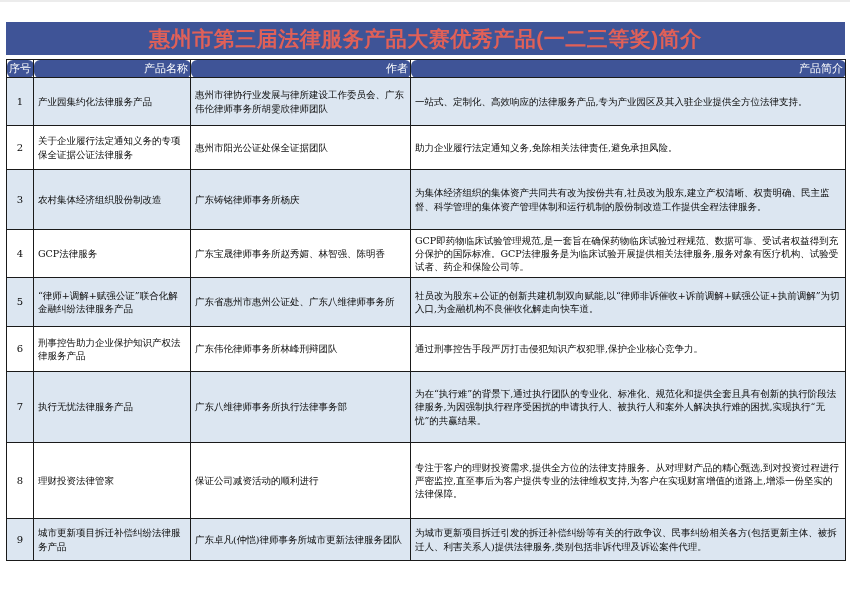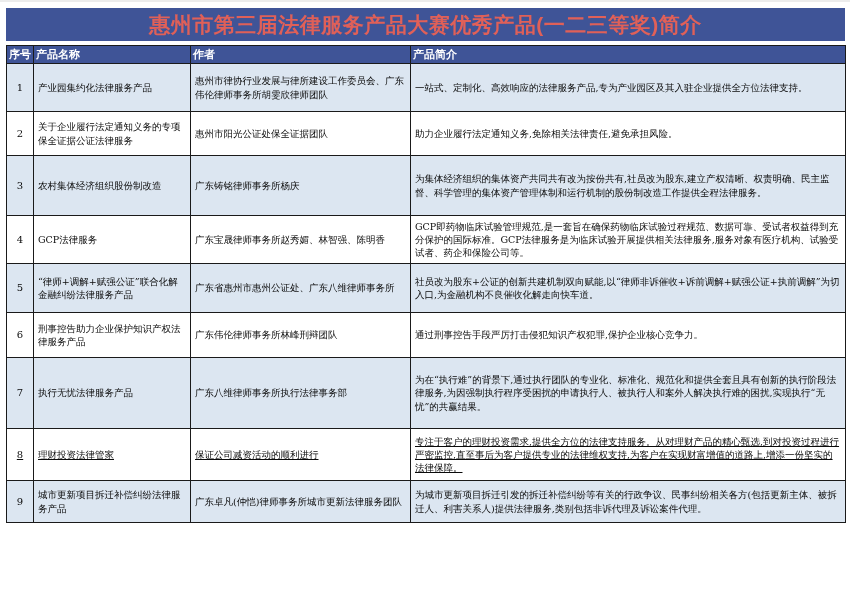--- a/index.html
+++ b/index.html
@@ -6,21 +6,21 @@
   html, body {
     width: 850px; height: 593px;
     background: #ffffff;
     font-family: "DejaVu Serif", serif;
     overflow: hidden;
   }
   .page {
     width: 850px; height: 593px;
     position: relative;
     border-top: 2px solid #ececec;
-    padding: 6px 5px 0 6px;
+    padding: 20px 5px 0 6px;
   }
   .title-bar {
     width: 839px; height: 33px;
     background: #3F5497;
     display: flex; align-items: center; justify-content: center;
     margin-bottom: 4px;
   }
   .title-bar .title {
     color: #E06058;
     font-family: "Liberation Sans", sans-serif;
@@ -40,39 +40,40 @@
     overflow: hidden;
   }
   col.c-no   { width: 27px; }
   col.c-name { width: 157px; }
   col.c-auth { width: 220px; }
   col.c-intro{ width: 435px; }
   tr.head-row th {
     background: #3F5497;
     color: #ffffff;
     font-family: "Liberation Sans", sans-serif;
-    font-weight: bold;
+    font-weight: normal;
     font-size: 11px;
     height: 17px;
-    text-align: left;
+    text-align: right;
     padding: 1px 2px;
+    border-radius: 6px;
   }
   tr.data-row td {
     font-size: 9.5px;
     line-height: 1.38;
     color: #0a0a0a;
     padding: 2px 4px;
   }
   tr.data-row td.no { text-align: center; font-size: 10px; padding: 2px 1px; }
   tr.data-row.alt td { background: #DCE6F1; }
   tr.data-row.plain td { background: #ffffff; }
   .h48 td { height: 48px; } .h44 td { height: 44px; }
   .h60 td { height: 60px; } .h56 td { height: 48px; }
   .h49 td { height: 49px; } .h45 td { height: 45px; }
-  .h61 td { height: 71px; } .h64 td { height: 52px; text-decoration: underline; }
+  .h61 td { height: 71px; } .h64 td { height: 76px; }
   .h42 td { height: 42px; } .h61b td { height: 61px; }
 </style>
 </head>
 <body>
 
 <div class="page">
 
   <div class="title-bar">
     <span class="title">惠州市第三届法律服务产品大赛优秀产品(一二三等奖)简介</span>
   </div>

